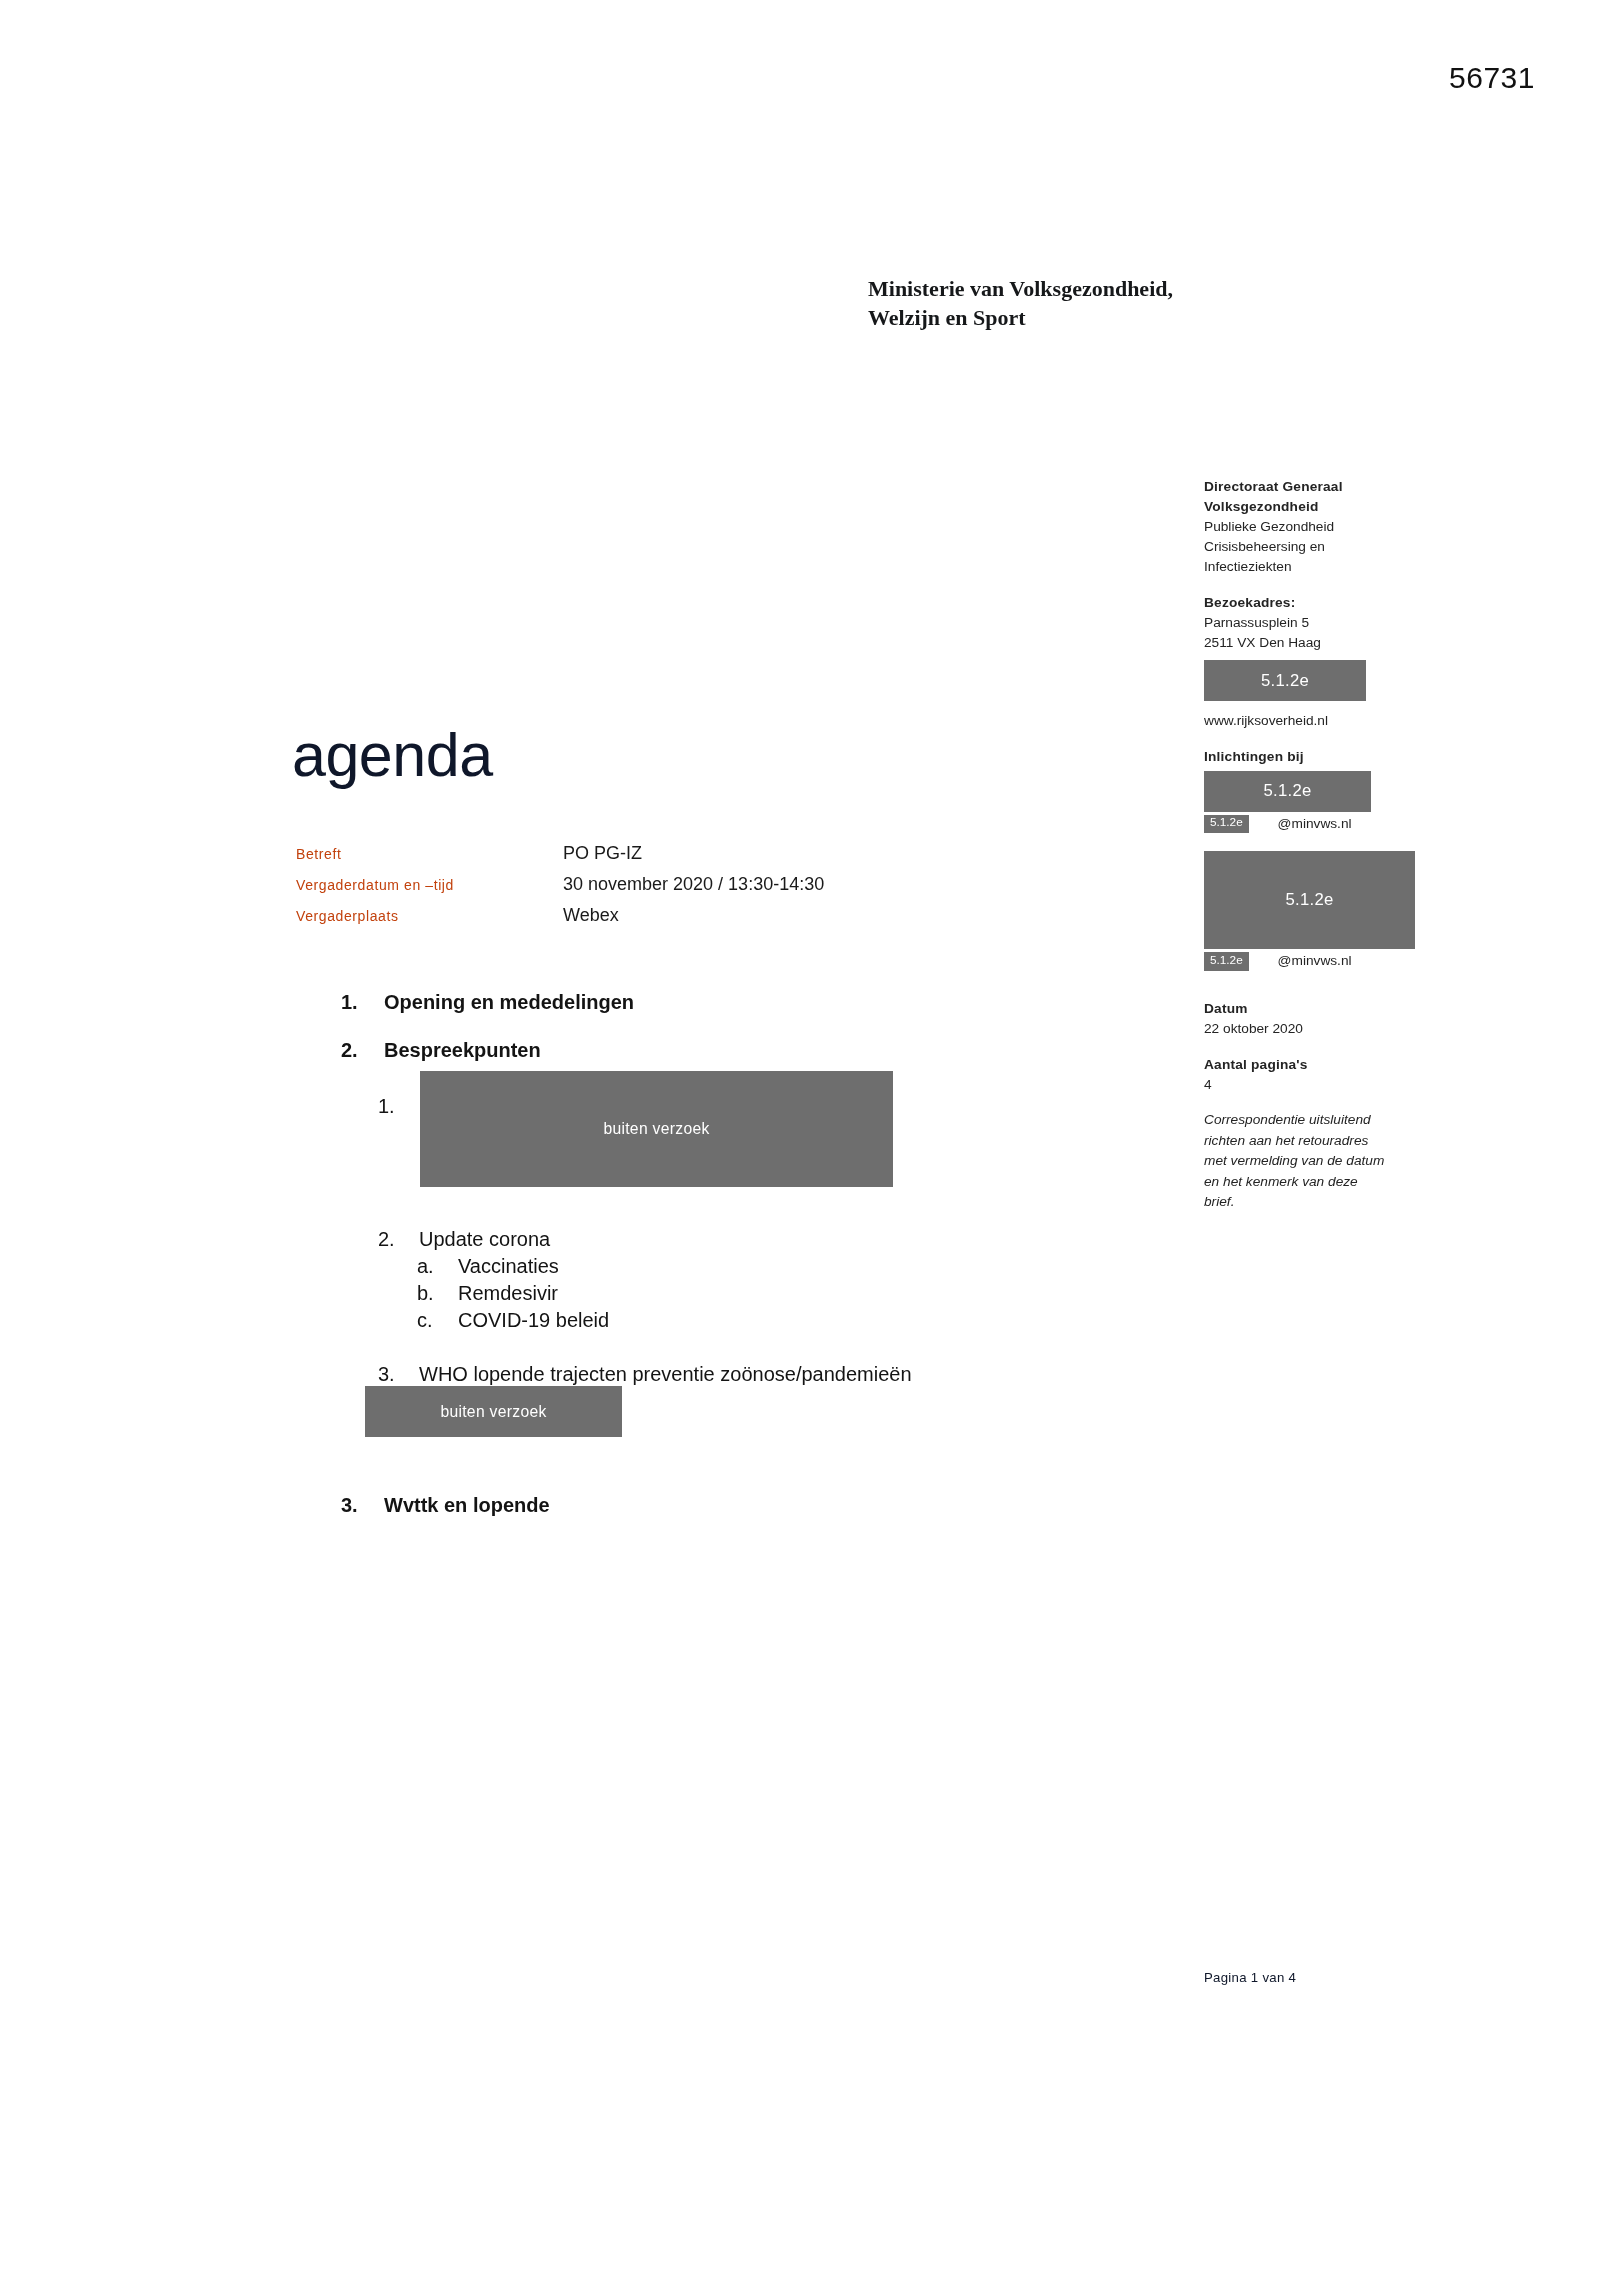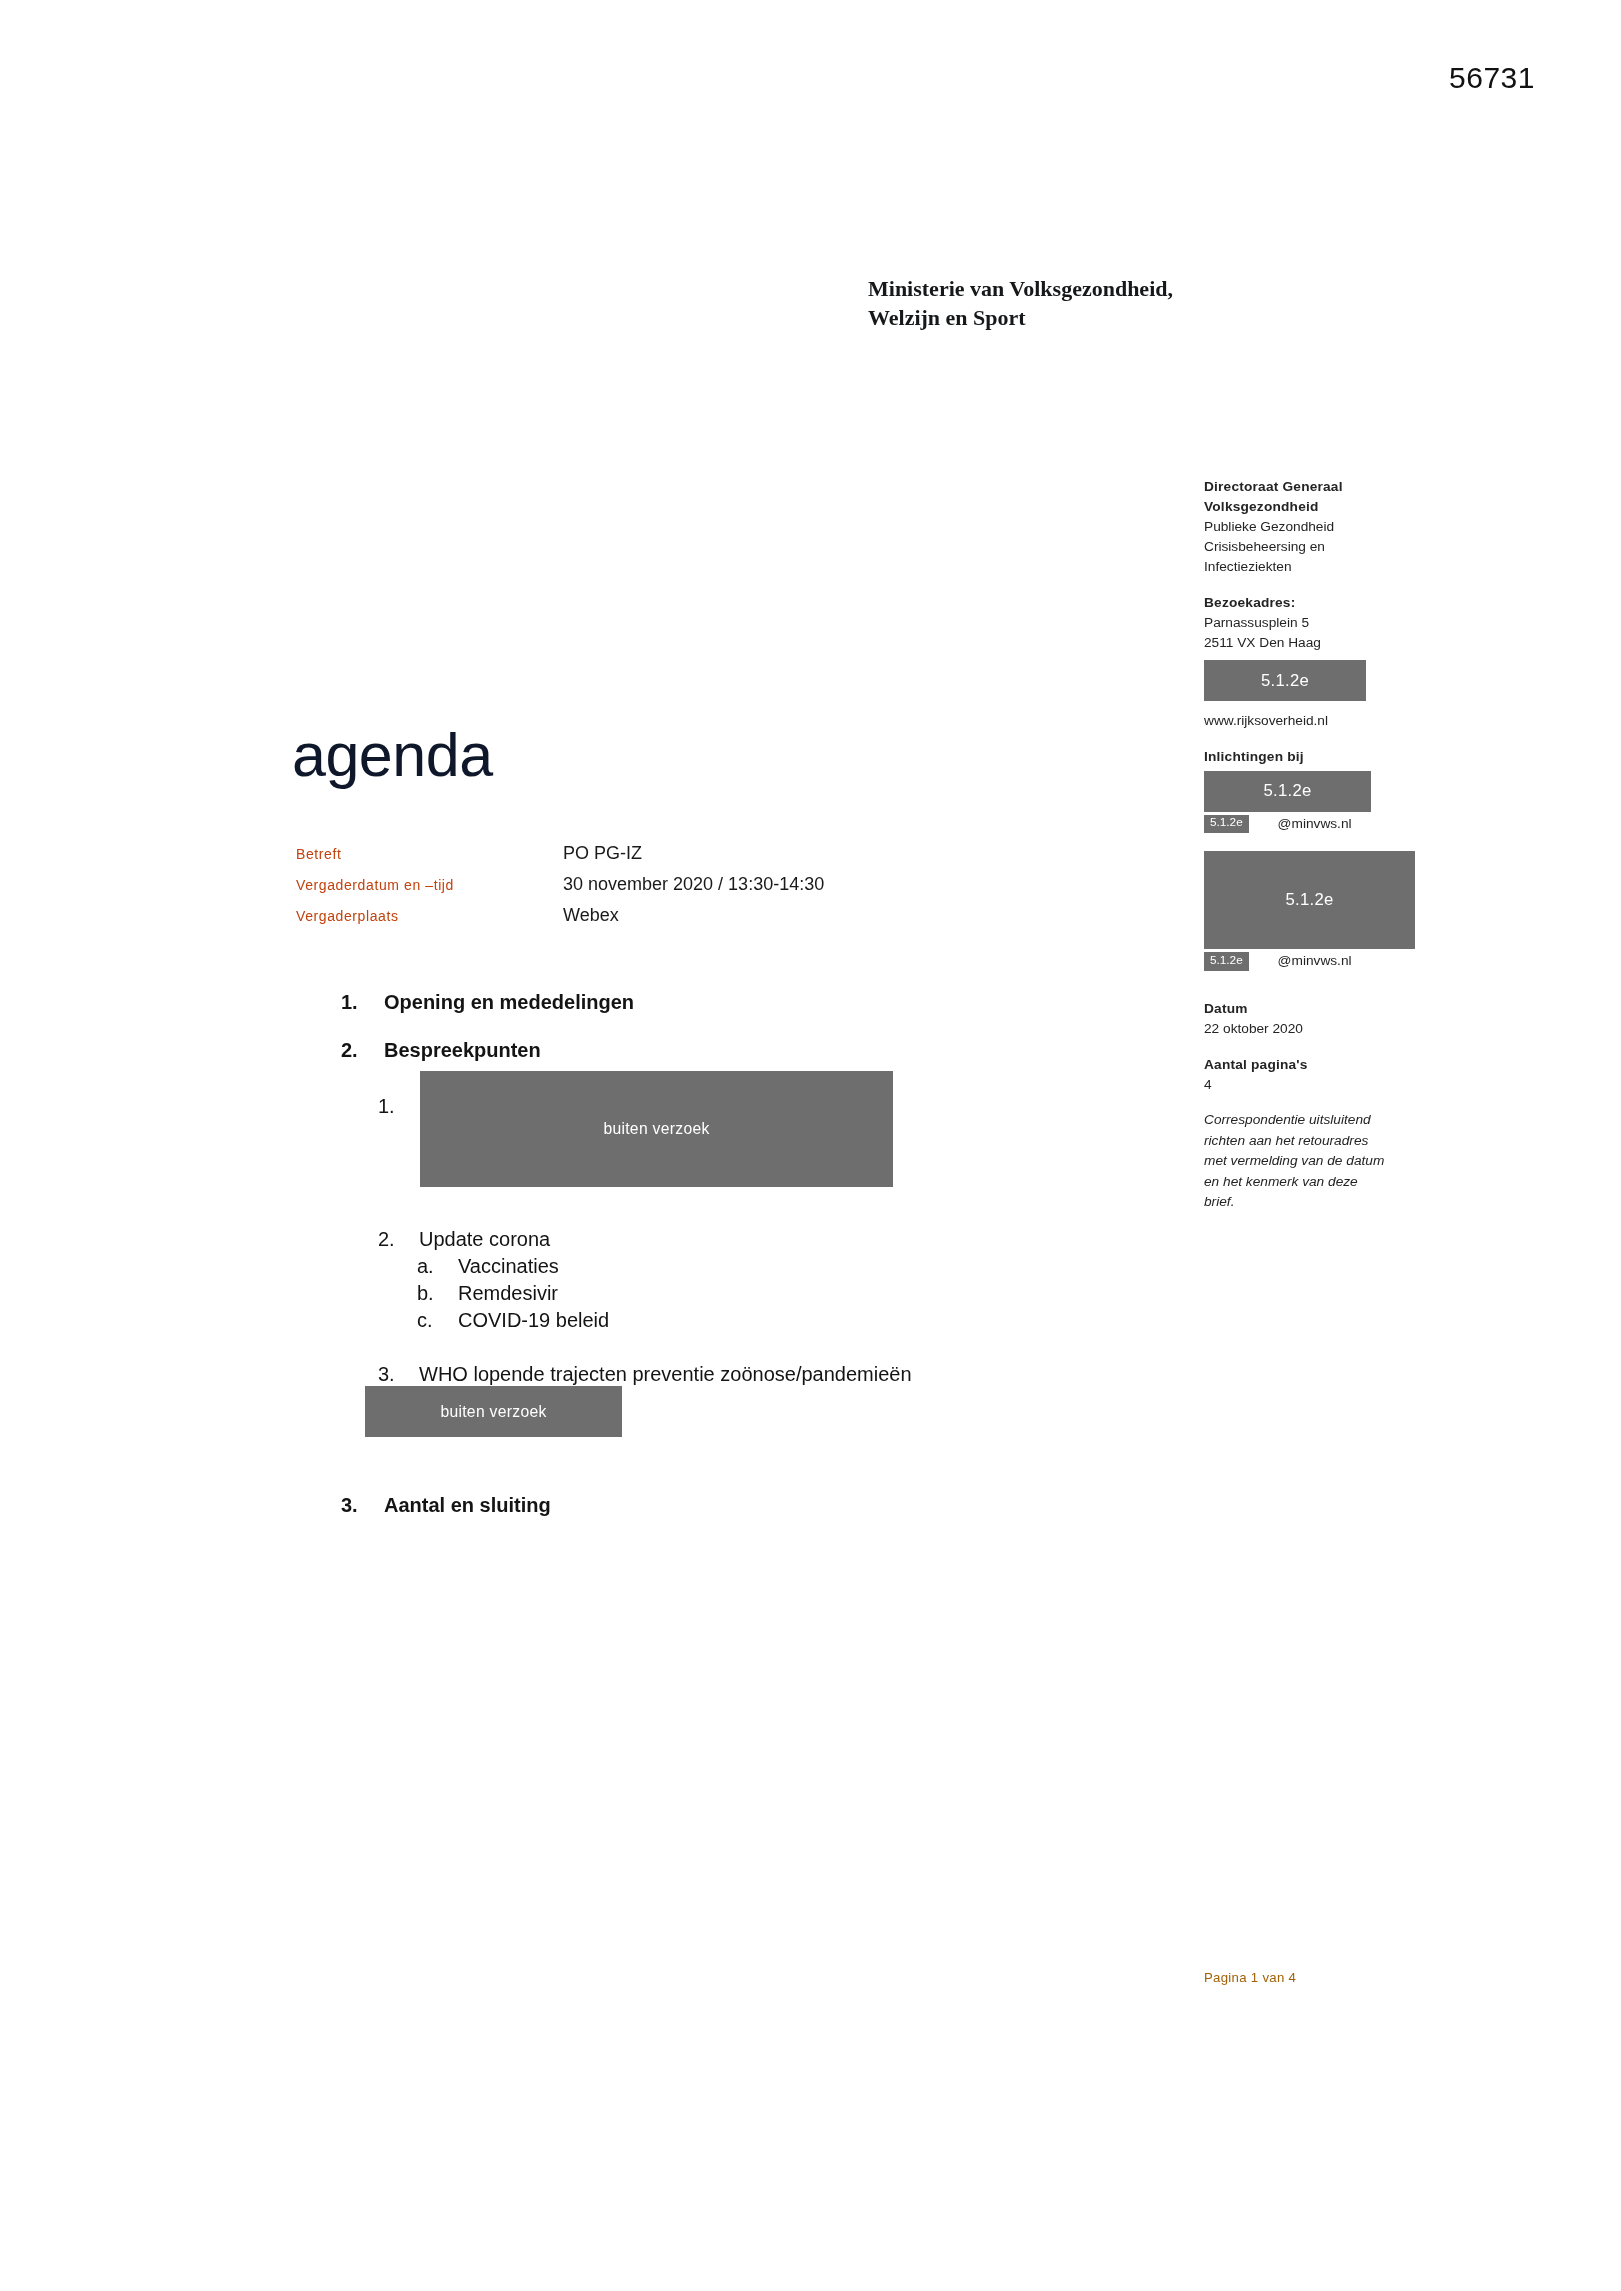--- a/index.html
+++ b/index.html
@@ -212,21 +212,21 @@
     margin: 17.6px 0 0 0;
     font-size: 16.7px;
   }
 
   
   .footer {
     position: absolute;
     left: 1204px;
     top: 1970px;
     font-size: 13.2px;
-    color: #a16207;
+    color: #0f172a;
     letter-spacing: 0.3px;
   }
 </style>
 </head>
 <body>
 
 <div class="page">
 
   <div class="doc-number">56731</div>
 
@@ -287,21 +287,21 @@
       </li>
     </ul>
 
     <div class="l2-wrap" style="margin-top:31px;">
       <div class="l2-num">3.</div>
       <div class="l2-text">WHO lopende trajecten preventie zoönose/pandemieën</div>
     </div>
 
     <div class="l1-wrap" style="margin-top:108px;">
       <div class="l1-num">3.</div>
-      <div class="l1-text">Aantal en sluiting</div>
+      <div class="l1-text">Wvttk en lopende</div>
     </div>
 
   </div>
 
   <div class="redaction redact-big">buiten verzoek</div>
   <div class="redaction redact-small">buiten verzoek</div>
 
   <div class="sidebar">
 
     <div class="sb-block">

